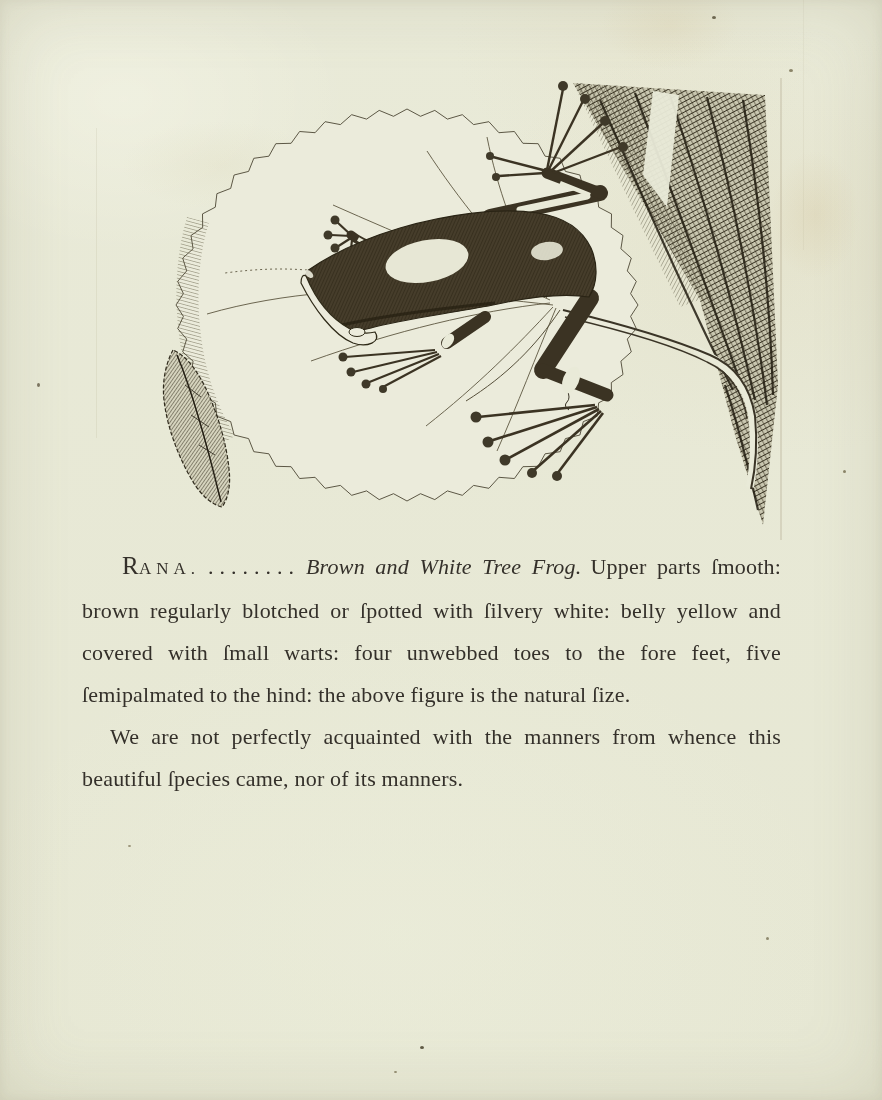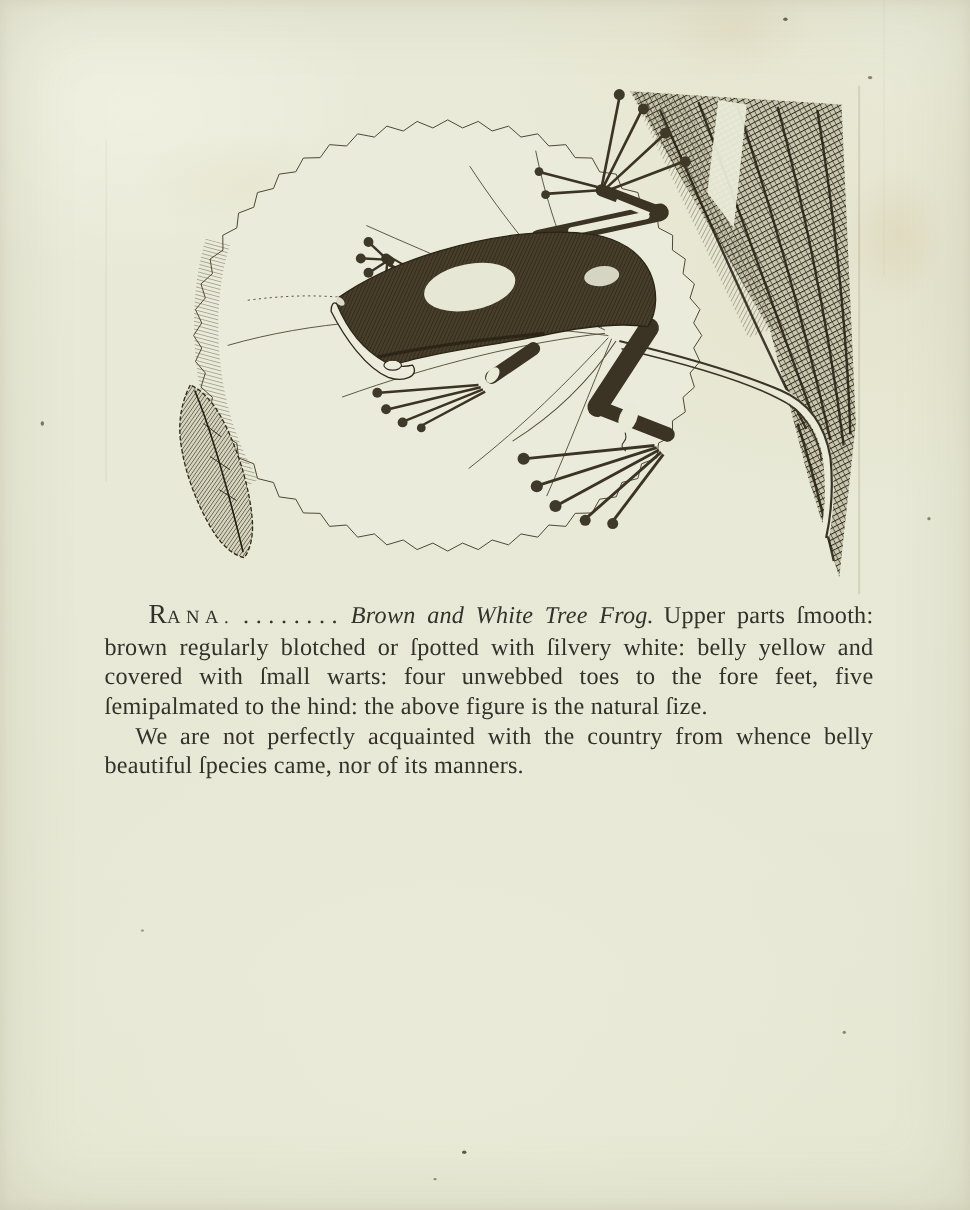--- a/index.html
+++ b/index.html
@@ -33,23 +33,23 @@
   .s3{left:37px;top:383px;width:3px;height:4px;background:#7b7560;}
   .s4{left:420px;top:1046px;width:4px;height:3px;background:#5f5a45;}
   .s5{left:766px;top:937px;width:3px;height:3px;background:#8f8a6f;}
   .s6{left:394px;top:1071px;width:3px;height:2px;background:#908a6e;}
   .s7{left:128px;top:845px;width:3px;height:2px;background:#9a9478;}
   .s8{left:843px;top:470px;width:3px;height:3px;background:#8a8468;}
 
   .figure{position:absolute;left:95px;top:55px;width:695px;height:490px;}
 
   .desc{
-    position:absolute;left:95px;top:545px;width:699px;
+    position:absolute;left:82px;top:545px;width:699px;
     color:#34302a;
-    font-size:22px;line-height:27px;
+    font-size:22px;line-height:42px;
     text-align:justify;
     letter-spacing:0.2px;
   }
   .desc p{margin:0;}
   .p1{text-indent:40px;}
   .p2{text-indent:28px;}
   .genus-cap{font-size:25px;}
   .genus-rest{font-size:17px;letter-spacing:5px;}
   .leader-dots{letter-spacing:6px;margin:0 6px 0 8px;}
   .species{font-style:italic;margin-right:9px;}
@@ -233,16 +233,16 @@
         <path d="M211,221 C220,243 235,263 255,274 C263,278 272,279 280,277
                  C287,287 272,293 258,288 C238,280 218,252 206,228 C206,222 208,219 211,221 Z" fill="#ecebdc" stroke="#2e2917" stroke-width="1.2"></path>
         <ellipse cx="262" cy="277" rx="8" ry="4.5" fill="#ecebdc" stroke="#2e2917" stroke-width="1"></ellipse>
         <ellipse cx="214" cy="219" rx="5" ry="3" fill="#ecebdc" opacity="0.9" transform="rotate(40 214 219)"></ellipse>
       </g>
     </g>
   </svg>
 
   <div class="desc">
     <p class="p1"><span class="genus-cap">R</span><span class="genus-rest">ANA.</span><span class="leader-dots">........</span><span class="species">Brown and White Tree Frog.</span><span>Upper parts ſmooth: brown regularly blotched or ſpotted with ſilvery white: belly yellow and covered with ſmall warts: four unwebbed toes to the fore feet, five ſemipalmated to the hind: the above figure is the natural ſize.</span></p>
-    <p class="p2"><span>We are not perfectly acquainted with the country from whence belly beautiful ſpecies came, nor of its manners.</span></p>
+    <p class="p2"><span>We are not perfectly acquainted with the manners from whence this beautiful ſpecies came, nor of its manners.</span></p>
   </div>
 
 </div>
 
 </body></html>

